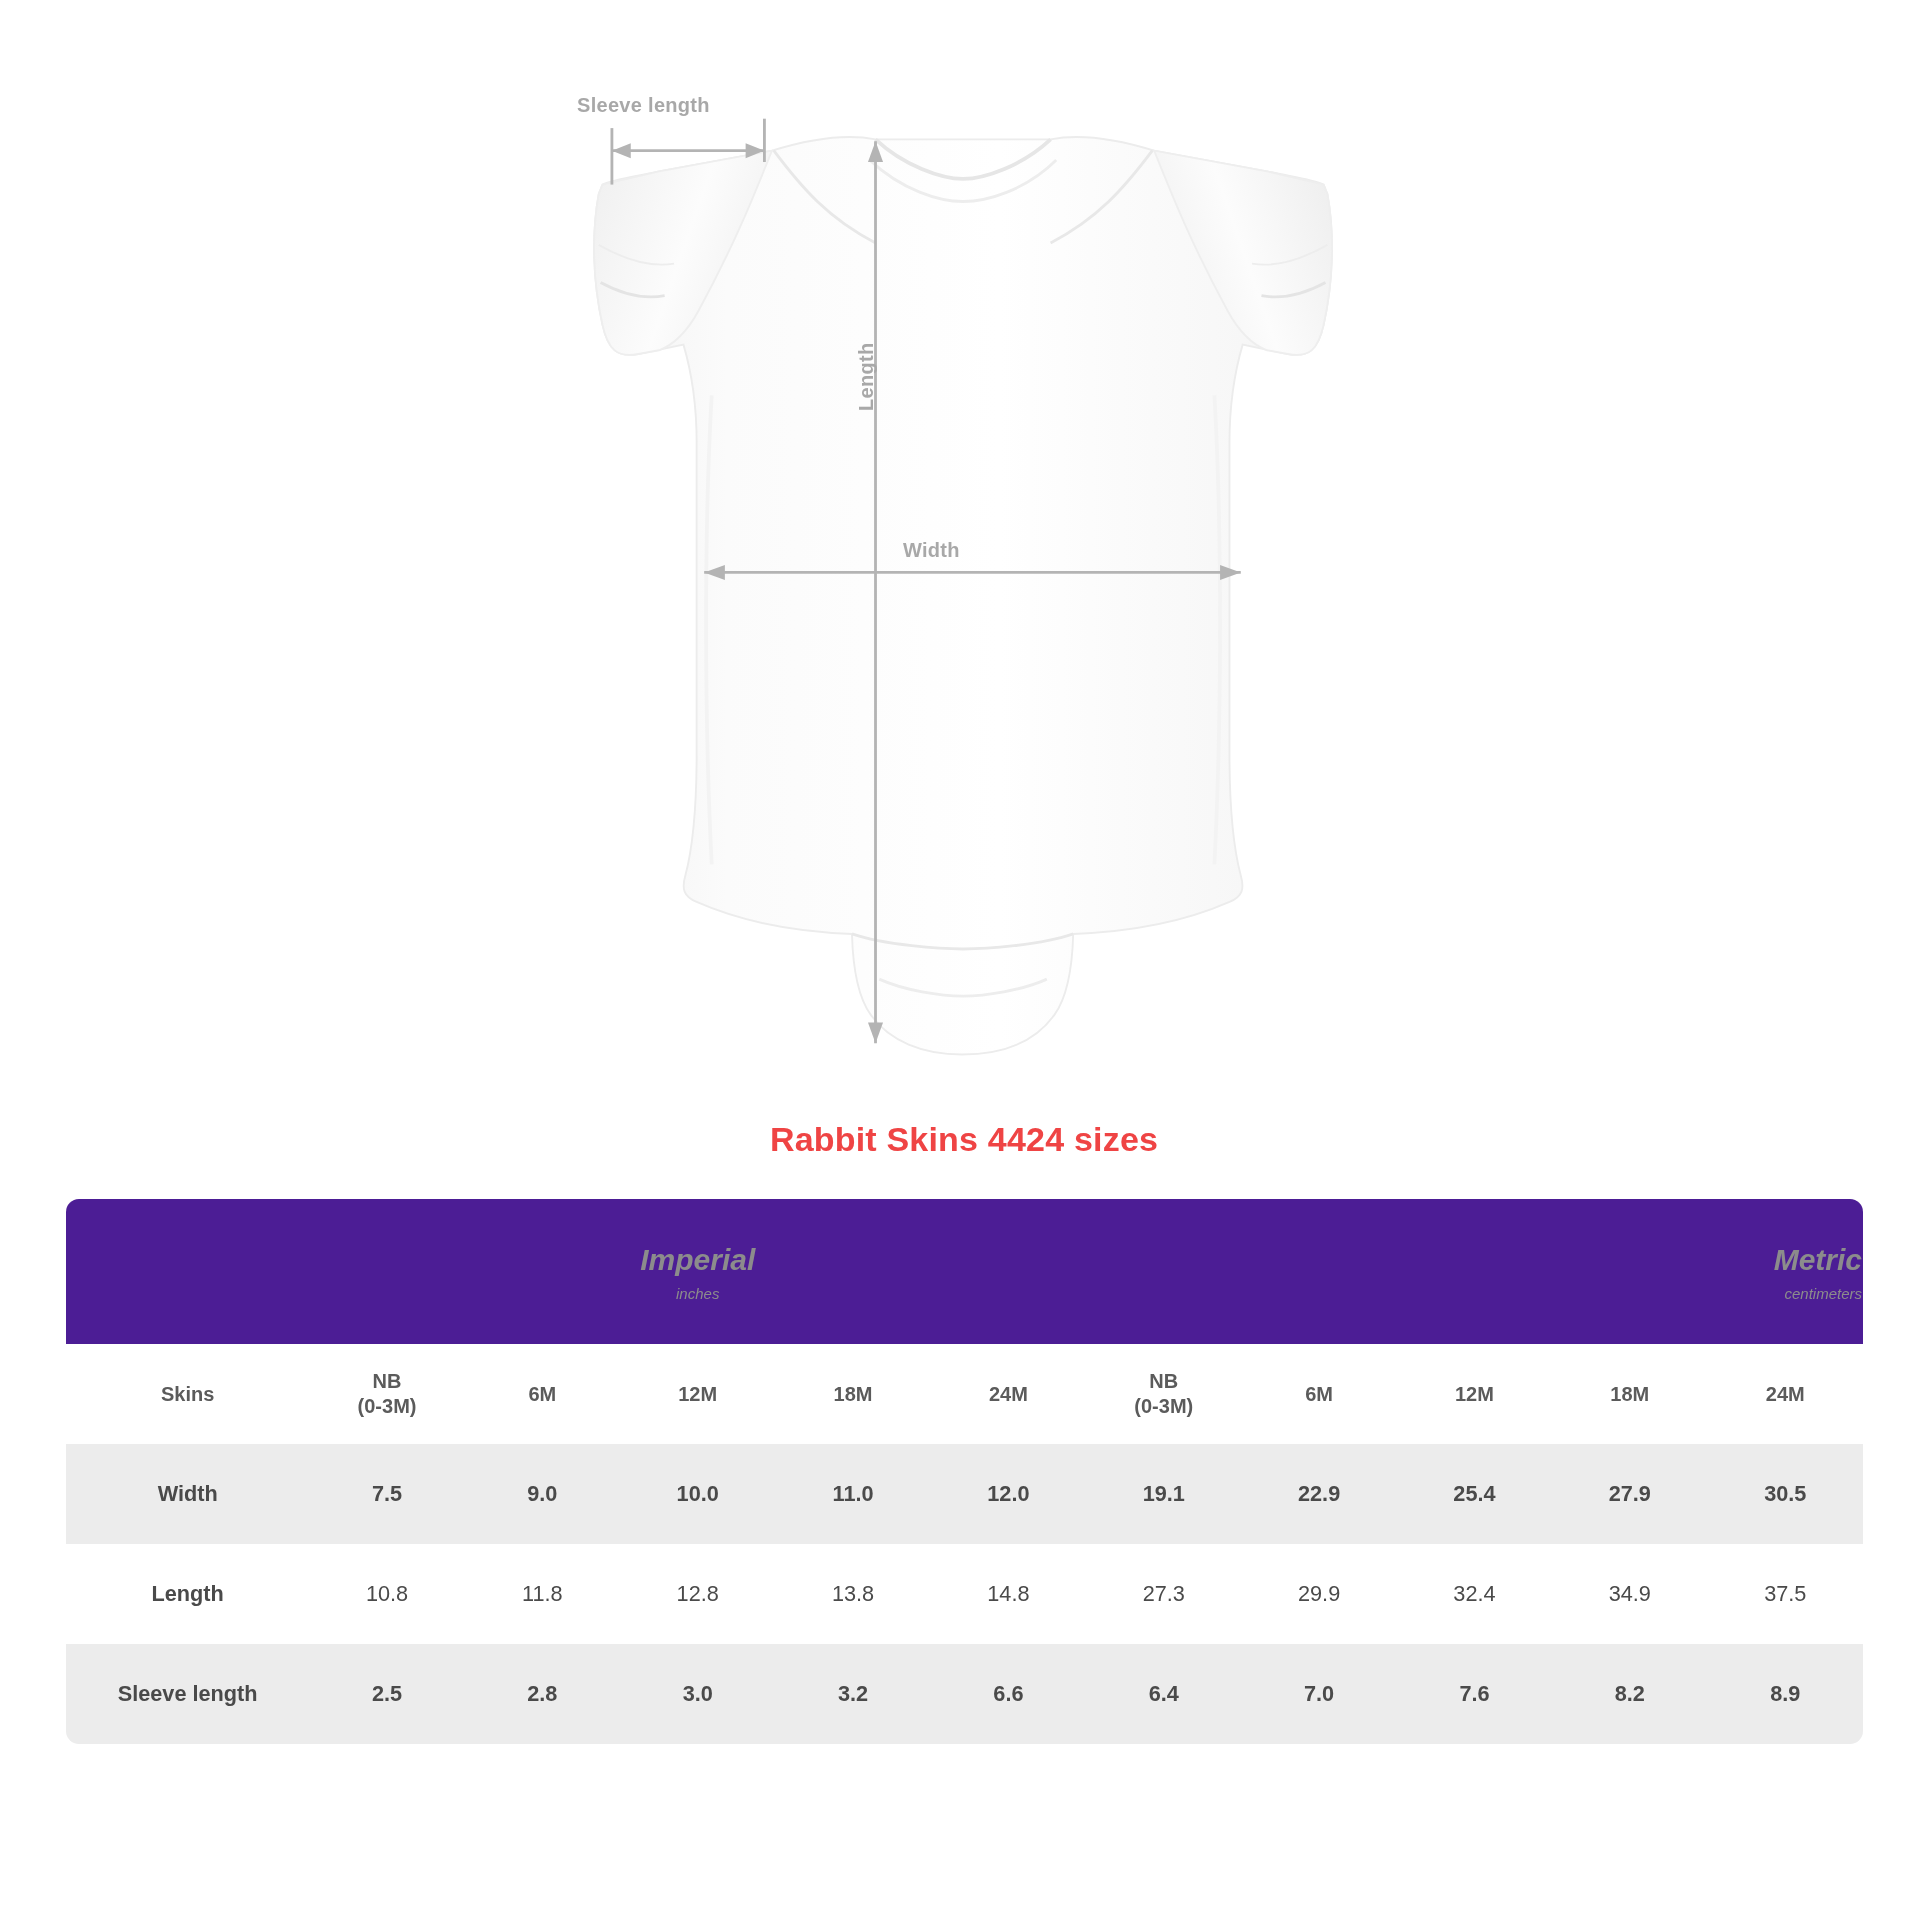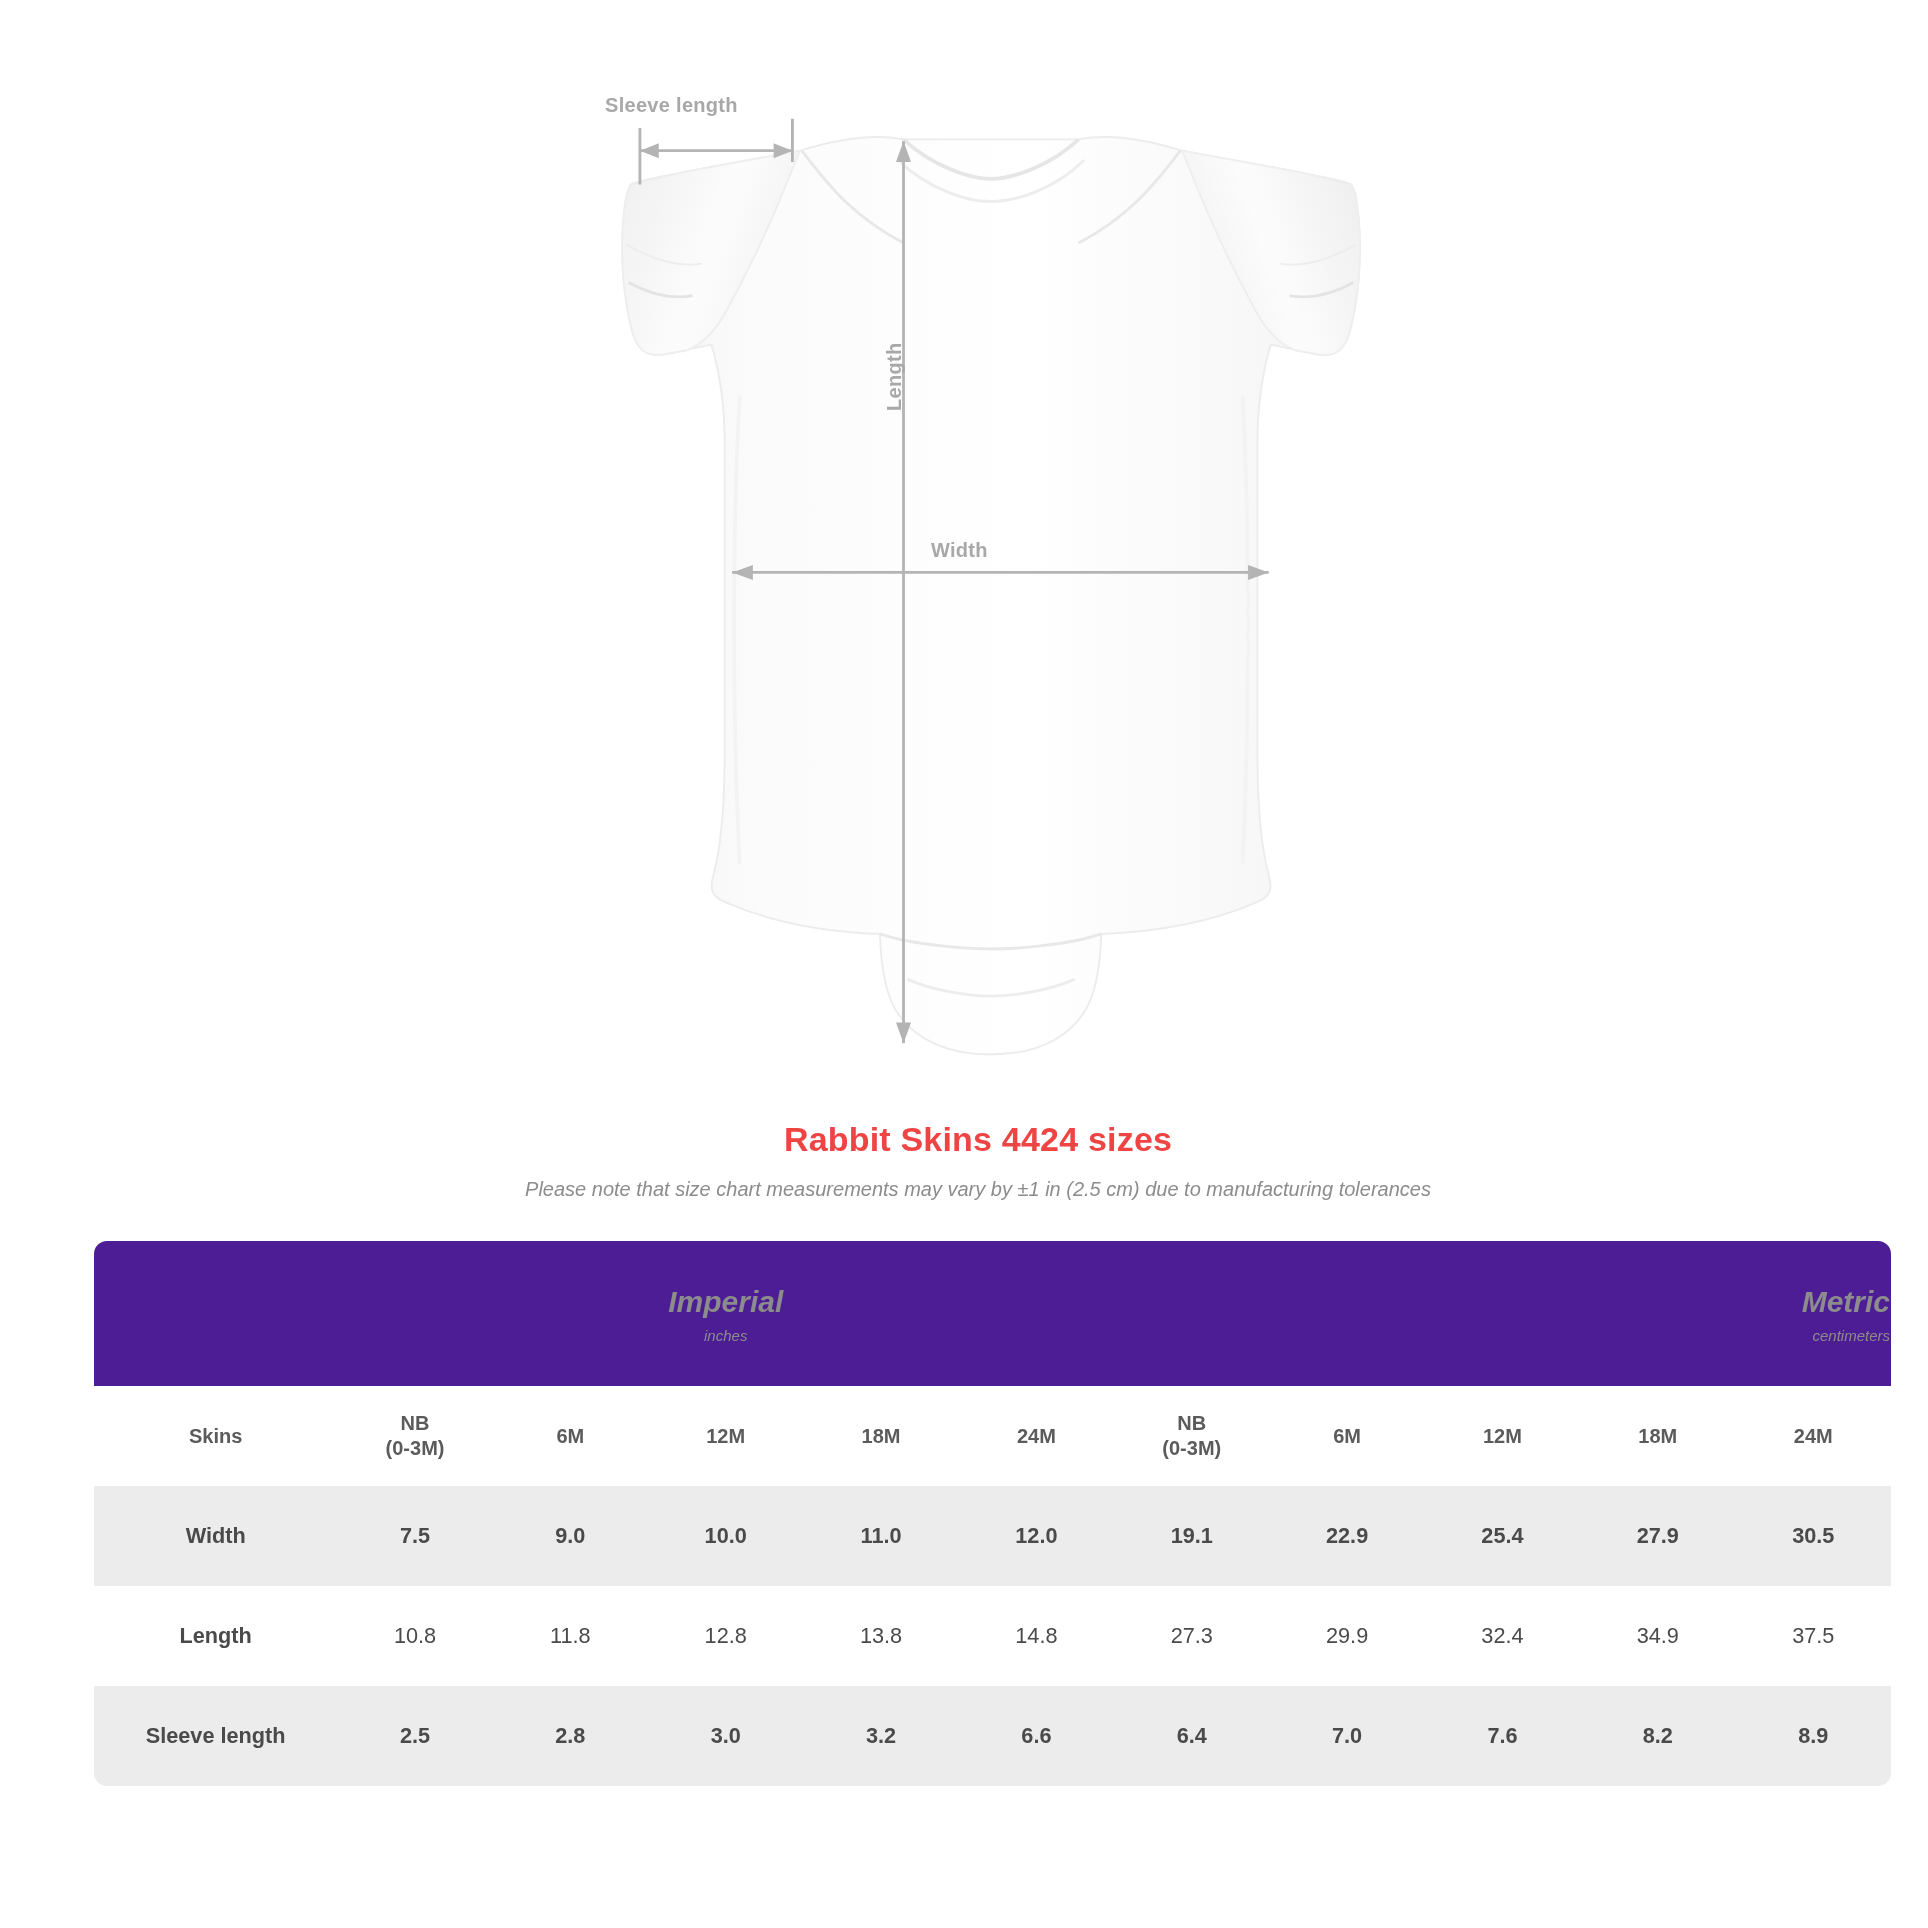--- a/index.html
+++ b/index.html
@@ -12,21 +12,20 @@
     height: 1928px;
     font-family: "Liberation Sans", sans-serif;
     color: #4a4a4a;
     overflow: hidden;
   }
   .page {
     width: 1928px;
     height: 1928px;
     position: relative;
     box-sizing: border-box;
-    padding-left: 28px;
   }
 
   
   .illustration {
     position: relative;
     width: 1928px;
     height: 1111px;
   }
   .garment-svg {
     position: absolute;
@@ -251,21 +250,20 @@
       <polygon points="1318,608 1296,600 1296,616" fill="#b4b4b4"></polygon>
     </svg>
 
     <div class="dim-label label-sleeve">Sleeve length</div>
     <div class="dim-label label-width">Width</div>
     <div class="dim-label label-length">Length</div>
   </div>
 
   <div class="title-block">
     <h1 class="chart-title">Rabbit Skins 4424 sizes</h1>
-    <div class="chart-note">Please note that size chart measurements may vary by ±1 in (2.5 cm) due to manufacturing tolerances</div>
   </div>
 
   <div class="table-wrap">
     <table class="size-table">
       <colgroup>
         <col class="col-label">
         <col class="col-data">
           <col class="col-data">
           <col class="col-data">
           <col class="col-data">

